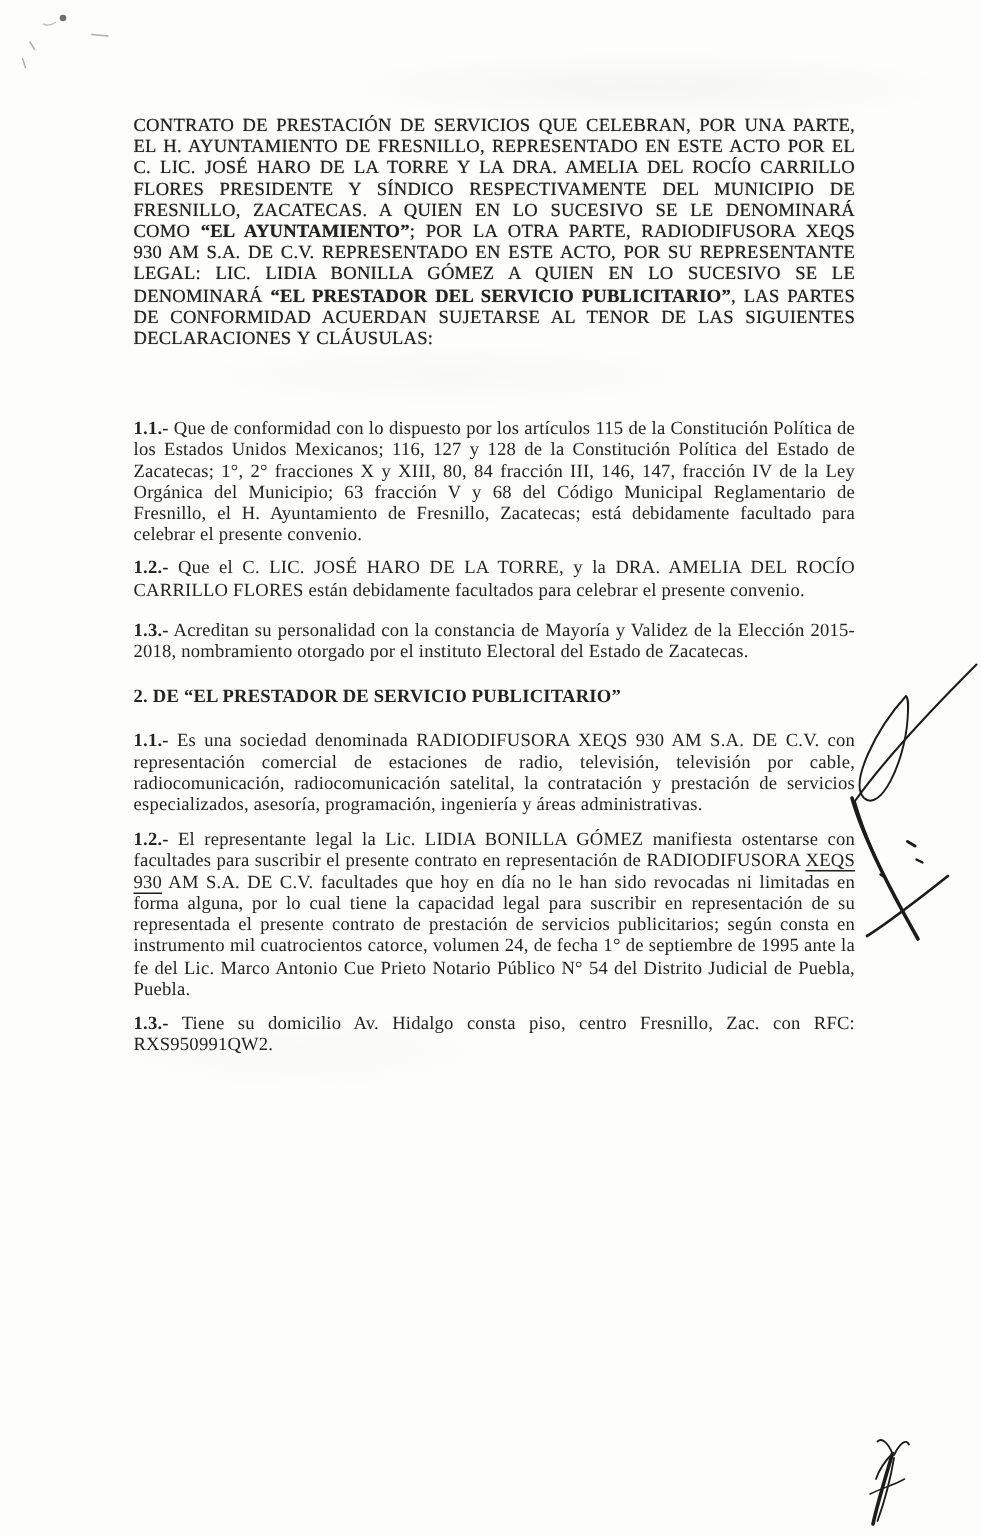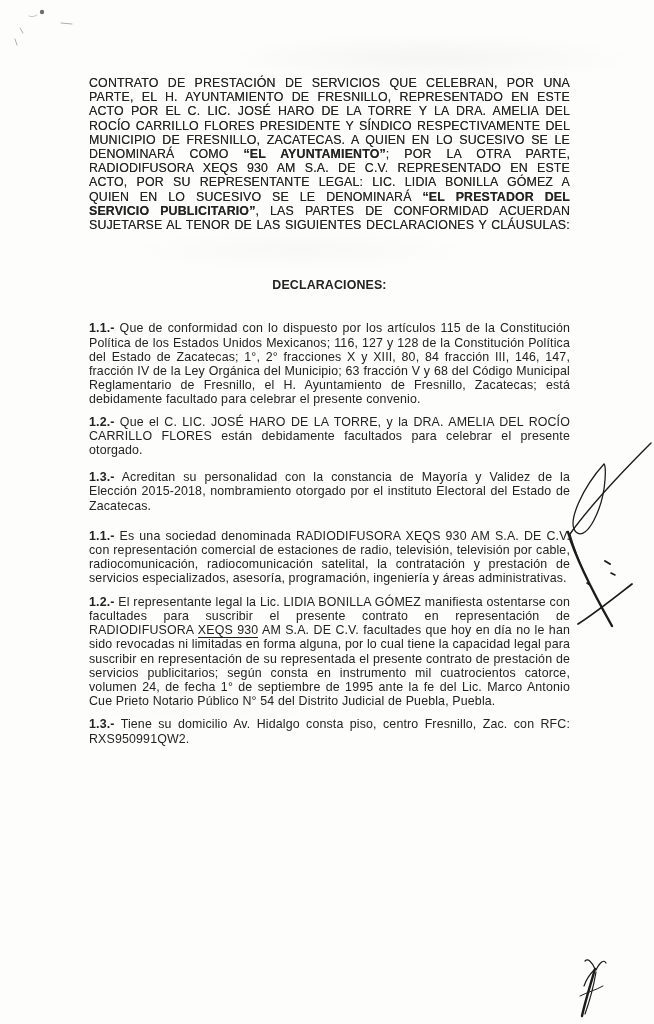--- a/index.html
+++ b/index.html
@@ -6,21 +6,21 @@
   .page{
     position:relative;
     width:654px;height:1024px;
     margin:0 auto;
     background:
       radial-gradient(ellipse 300px 35px at 430px 58px, rgba(0,0,0,0.03), transparent 70%),
       radial-gradient(ellipse 260px 30px at 300px 250px, rgba(0,0,0,0.02), transparent 70%),
       radial-gradient(ellipse 200px 40px at 200px 700px, rgba(0,0,0,0.015), transparent 70%),
       #fdfdfc;
     overflow:hidden;
-    font-family:Liberation Sans, sans-serif;
+    font-family:Liberation Serif, serif;
     color:#222;
   }
   .doc{
     position:absolute;left:89px;top:76px;width:481px;
   }
   .doc p{
     margin:0;
     font-size:12.4px;
     line-height:14.2px;
     text-align:justify;
@@ -60,30 +60,30 @@
     <path d="M31 13 C28 15 25 15 23 14" class="ink" stroke-width="1" opacity="0.25"></path>
     <path d="M55 21 l11 1" class="ink" stroke-width="1" opacity="0.35"></path>
     <path d="M14 26 l3 5" class="ink" stroke-width="1" opacity="0.35"></path>
     <path d="M9 37 l2 6" class="ink" stroke-width="1" opacity="0.35"></path>
   </svg>
 
   <div class="doc">
 
     <p class="intro"><span>CONTRATO DE PRESTACIÓN DE SERVICIOS QUE CELEBRAN, POR UNA PARTE, EL H. AYUNTAMIENTO DE FRESNILLO, REPRESENTADO EN ESTE ACTO POR EL C. LIC. JOSÉ HARO DE LA TORRE Y LA DRA. AMELIA DEL ROCÍO CARRILLO FLORES PRESIDENTE Y SÍNDICO RESPECTIVAMENTE DEL MUNICIPIO DE FRESNILLO, ZACATECAS. A QUIEN EN LO SUCESIVO SE LE DENOMINARÁ COMO </span><span class="b">“EL AYUNTAMIENTO”</span><span>; POR LA OTRA PARTE, RADIODIFUSORA XEQS 930 AM S.A. DE C.V. REPRESENTADO EN ESTE ACTO, POR SU REPRESENTANTE LEGAL: LIC. LIDIA BONILLA GÓMEZ A QUIEN EN LO SUCESIVO SE LE DENOMINARÁ </span><span class="b">“EL PRESTADOR DEL SERVICIO PUBLICITARIO”</span><span>, LAS PARTES DE CONFORMIDAD ACUERDAN SUJETARSE AL TENOR DE LAS SIGUIENTES DECLARACIONES Y CLÁUSULAS:</span></p>
 
-    <p class="decl">DECLARACIONES:</p>
 
 
     <p class="mb8"><span class="b">1.1.-</span><span> Que de conformidad con lo dispuesto por los artículos 115 de la Constitución Política de los Estados Unidos Mexicanos; 116, 127 y 128 de la Constitución Política del Estado de Zacatecas; 1°, 2° fracciones X y XIII, 80, 84 fracción III, 146, 147, fracción IV de la Ley Orgánica del Municipio; 63 fracción V y 68 del Código Municipal Reglamentario de Fresnillo, el H. Ayuntamiento de Fresnillo, Zacatecas; está debidamente facultado para celebrar el presente convenio.</span></p>
 
-    <p class="mb13"><span class="b">1.2.-</span><span> Que el C. LIC. JOSÉ HARO DE LA TORRE, y la DRA. AMELIA DEL ROCÍO CARRILLO FLORES están debidamente facultados para celebrar el presente otorgado.</span></p>
+    <p class="mb13"><span class="b">1.2.-</span><span> Que el C. LIC. JOSÉ HARO DE LA TORRE, y la DRA. AMELIA DEL ROCÍO CARRILLO FLORES están debidamente facultados para celebrar el presente convenio.</span></p>
 
     <p class="mb16"><span class="b">1.3.-</span><span> Acreditan su personalidad con la constancia de Mayoría y Validez de la Elección 2015-2018, nombramiento otorgado por el instituto Electoral del Estado de Zacatecas.</span></p>
 
 
+    <p class="h mb15">2. DE  “EL PRESTADOR DE SERVICIO PUBLICITARIO”</p>
 
     <p class="mb9"><span class="b">1.1.-</span><span> Es una sociedad denominada RADIODIFUSORA XEQS 930 AM S.A. DE C.V. con representación comercial de estaciones de radio, televisión, televisión por cable, radiocomunicación, radiocomunicación satelital, la contratación y prestación de servicios especializados, asesoría, programación, ingeniería y áreas administrativas.</span></p>
 
     <p class="mb9"><span class="b">1.2.-</span><span> El representante legal la Lic. LIDIA BONILLA GÓMEZ manifiesta ostentarse con facultades para suscribir el presente contrato en representación de RADIODIFUSORA </span><span class="u">XEQS 930</span><span> AM S.A. DE C.V. facultades que hoy en día no le han sido revocadas ni limitadas en forma alguna, por lo cual tiene la capacidad legal para suscribir en representación de su representada el presente contrato de prestación de servicios publicitarios; según consta en instrumento mil cuatrocientos catorce, volumen 24, de fecha 1° de septiembre de 1995 ante la fe del Lic. Marco Antonio Cue Prieto Notario Público N° 54 del Distrito Judicial de Puebla, Puebla.</span></p>
 
     <p><span class="b">1.3.-</span><span> Tiene su domicilio Av. Hidalgo consta piso, centro Fresnillo, Zac. con RFC: RXS950991QW2.</span></p>
 
   </div>
 
   <svg class="overlay" style="left:554px;top:428px;" width="100" height="225" viewBox="0 0 100 225">

